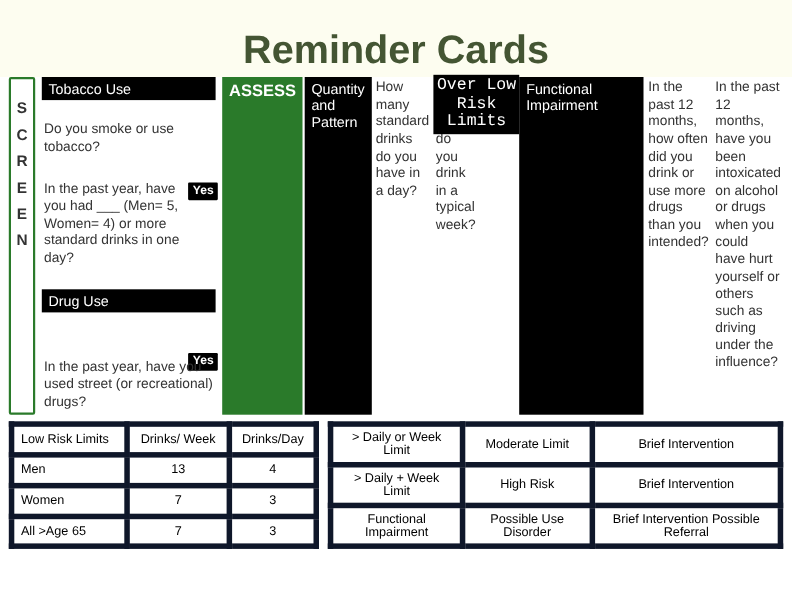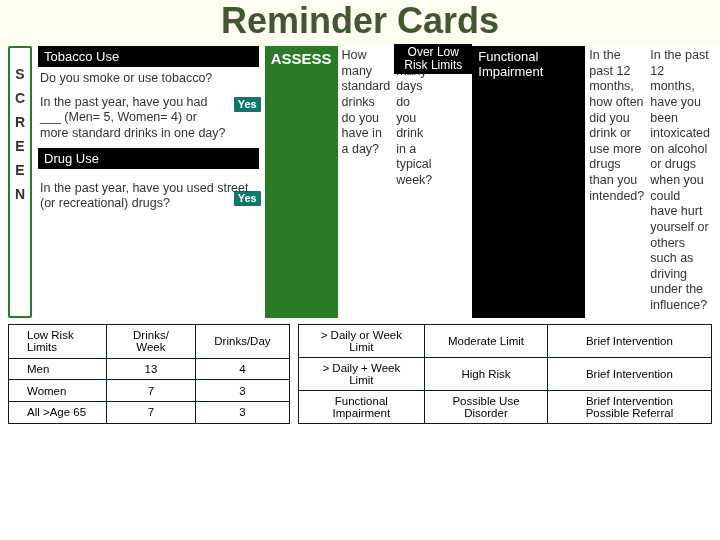--- a/index.html
+++ b/index.html
@@ -1,30 +1,30 @@
 <!DOCTYPE html>
 <html><head>
 <meta charset="utf-8">
 <style>
   * { box-sizing: border-box; margin: 0; padding: 0; }
   body { width: 720px; height: 540px; font-family: Arial, sans-serif; background: #fff; position: relative; overflow: hidden; }
-  .title { font-size: 36px; font-weight: bold; color: #445533; text-align: center; padding: 0 0 4px; background: linear-gradient(#fdfdf0, #fdfdf0); }
+  .title { font-size: 36px; font-weight: bold; color: #445533; text-align: center; padding: 24px 0 4px; background: linear-gradient(#fdfdf0, #fdfdf0); }
   .main { display: flex; padding: 0 8px; gap: 6px; }
   .screen-col { width: 24px; border: 2px solid #2a7a2a; background: #fff; display: flex; flex-direction: column; align-items: center; justify-content: flex-start; padding-top: 18px; font-weight: bold; font-size: 14px; color: #333; border-radius: 2px; }
   .screen-col span { margin-bottom: 8px; }
-  .left { flex: 1; display: flex; flex-direction: column; gap: 2px; position: relative; }
+  .left { flex: 1; display: flex; flex-direction: column; gap: 17px; position: relative; }
   .right { flex: 1.15; display: flex; flex-direction: row; gap: 2px; position: relative; }
   .blackbar { background: #000; color: #fff; font-size: 13px; padding: 3px 6px; }
   .greenbar { background: #2a7a2a; color: #fff; font-size: 15px; font-weight: bold; text-align: center; padding: 4px 6px; }
   .qtext { font-size: 12.5px; color: #333; padding: 2px 2px 4px 2px; line-height: 1.25; position: relative; }
-  .yes { position: absolute; background: #0f766e; color: #fff; font-size: 11px; font-weight: bold; padding: 1px 4px; border-radius: 1px; }
-  .overbox { position: absolute; right: -2px; background: #000; color: #fff; font-size: 12px; text-align: center; padding: 2px 3px; line-height: 1.1; z-index: 5; }
+  .yes { position: absolute; background: #000000; color: #fff; font-size: 11px; font-weight: bold; padding: 1px 4px; border-radius: 1px; }
+  .overbox { position: absolute; right: -2px; background: #000; color: #fff; font-size: 15px; text-align: center; padding: 2px 3px; line-height: 1.1; z-index: 5; font-family: Liberation Mono, monospace; }
   .tables { display: flex; gap: 8px; padding: 6px 8px 8px; }
   table { border-collapse: collapse; font-size: 11.5px; }
-  td, th { border: 1px solid #0f172a; padding: 4px 18px; text-align: center; vertical-align: middle; }
+  td, th { border: 5px solid #0f172a; padding: 4px 6px; text-align: center; vertical-align: middle; }
   .t1 td:first-child, .t1 th:first-child { text-align: left; }
   .t1 { flex: 0.95; }
   .t2 { flex: 1.4; }
   .t1 th, .t2 th { font-weight: normal; }
 </style>
 </head>
 <body>
 
 <div class="title">Reminder Cards</div>
 
@@ -48,20 +48,21 @@
     </div>
     <div class="blackbar">Drug Use</div>
     <div class="qtext" style="padding-right:32px;">
       <span class="yes" style="top:20px; right:-2px;">Yes</span>
     </div>
     <div class="qtext">In the past year, have you used street (or recreational) drugs?</div>
   </div>
 
   <div class="right">
     <div class="greenbar">ASSESS</div>
+    <div class="blackbar">Quantity and Pattern</div>
     <div class="qtext">How many standard drinks do you have in a day?</div>
     <div class="qtext" style="padding-right:38px;">
       <span>How many days do you drink in a typical week?</span>
       <span class="overbox" style="top:-2px;">Over Low Risk Limits</span>
     </div>
     <div class="blackbar" style="padding-right:42px;">Functional Impairment</div>
     <div class="qtext">In the past 12 months, how often did you drink or use more drugs than you intended?</div>
     <div class="qtext">In the past 12 months, have you been intoxicated on alcohol or drugs when you could have hurt yourself or others such as driving under the influence?</div>
   </div>
 

